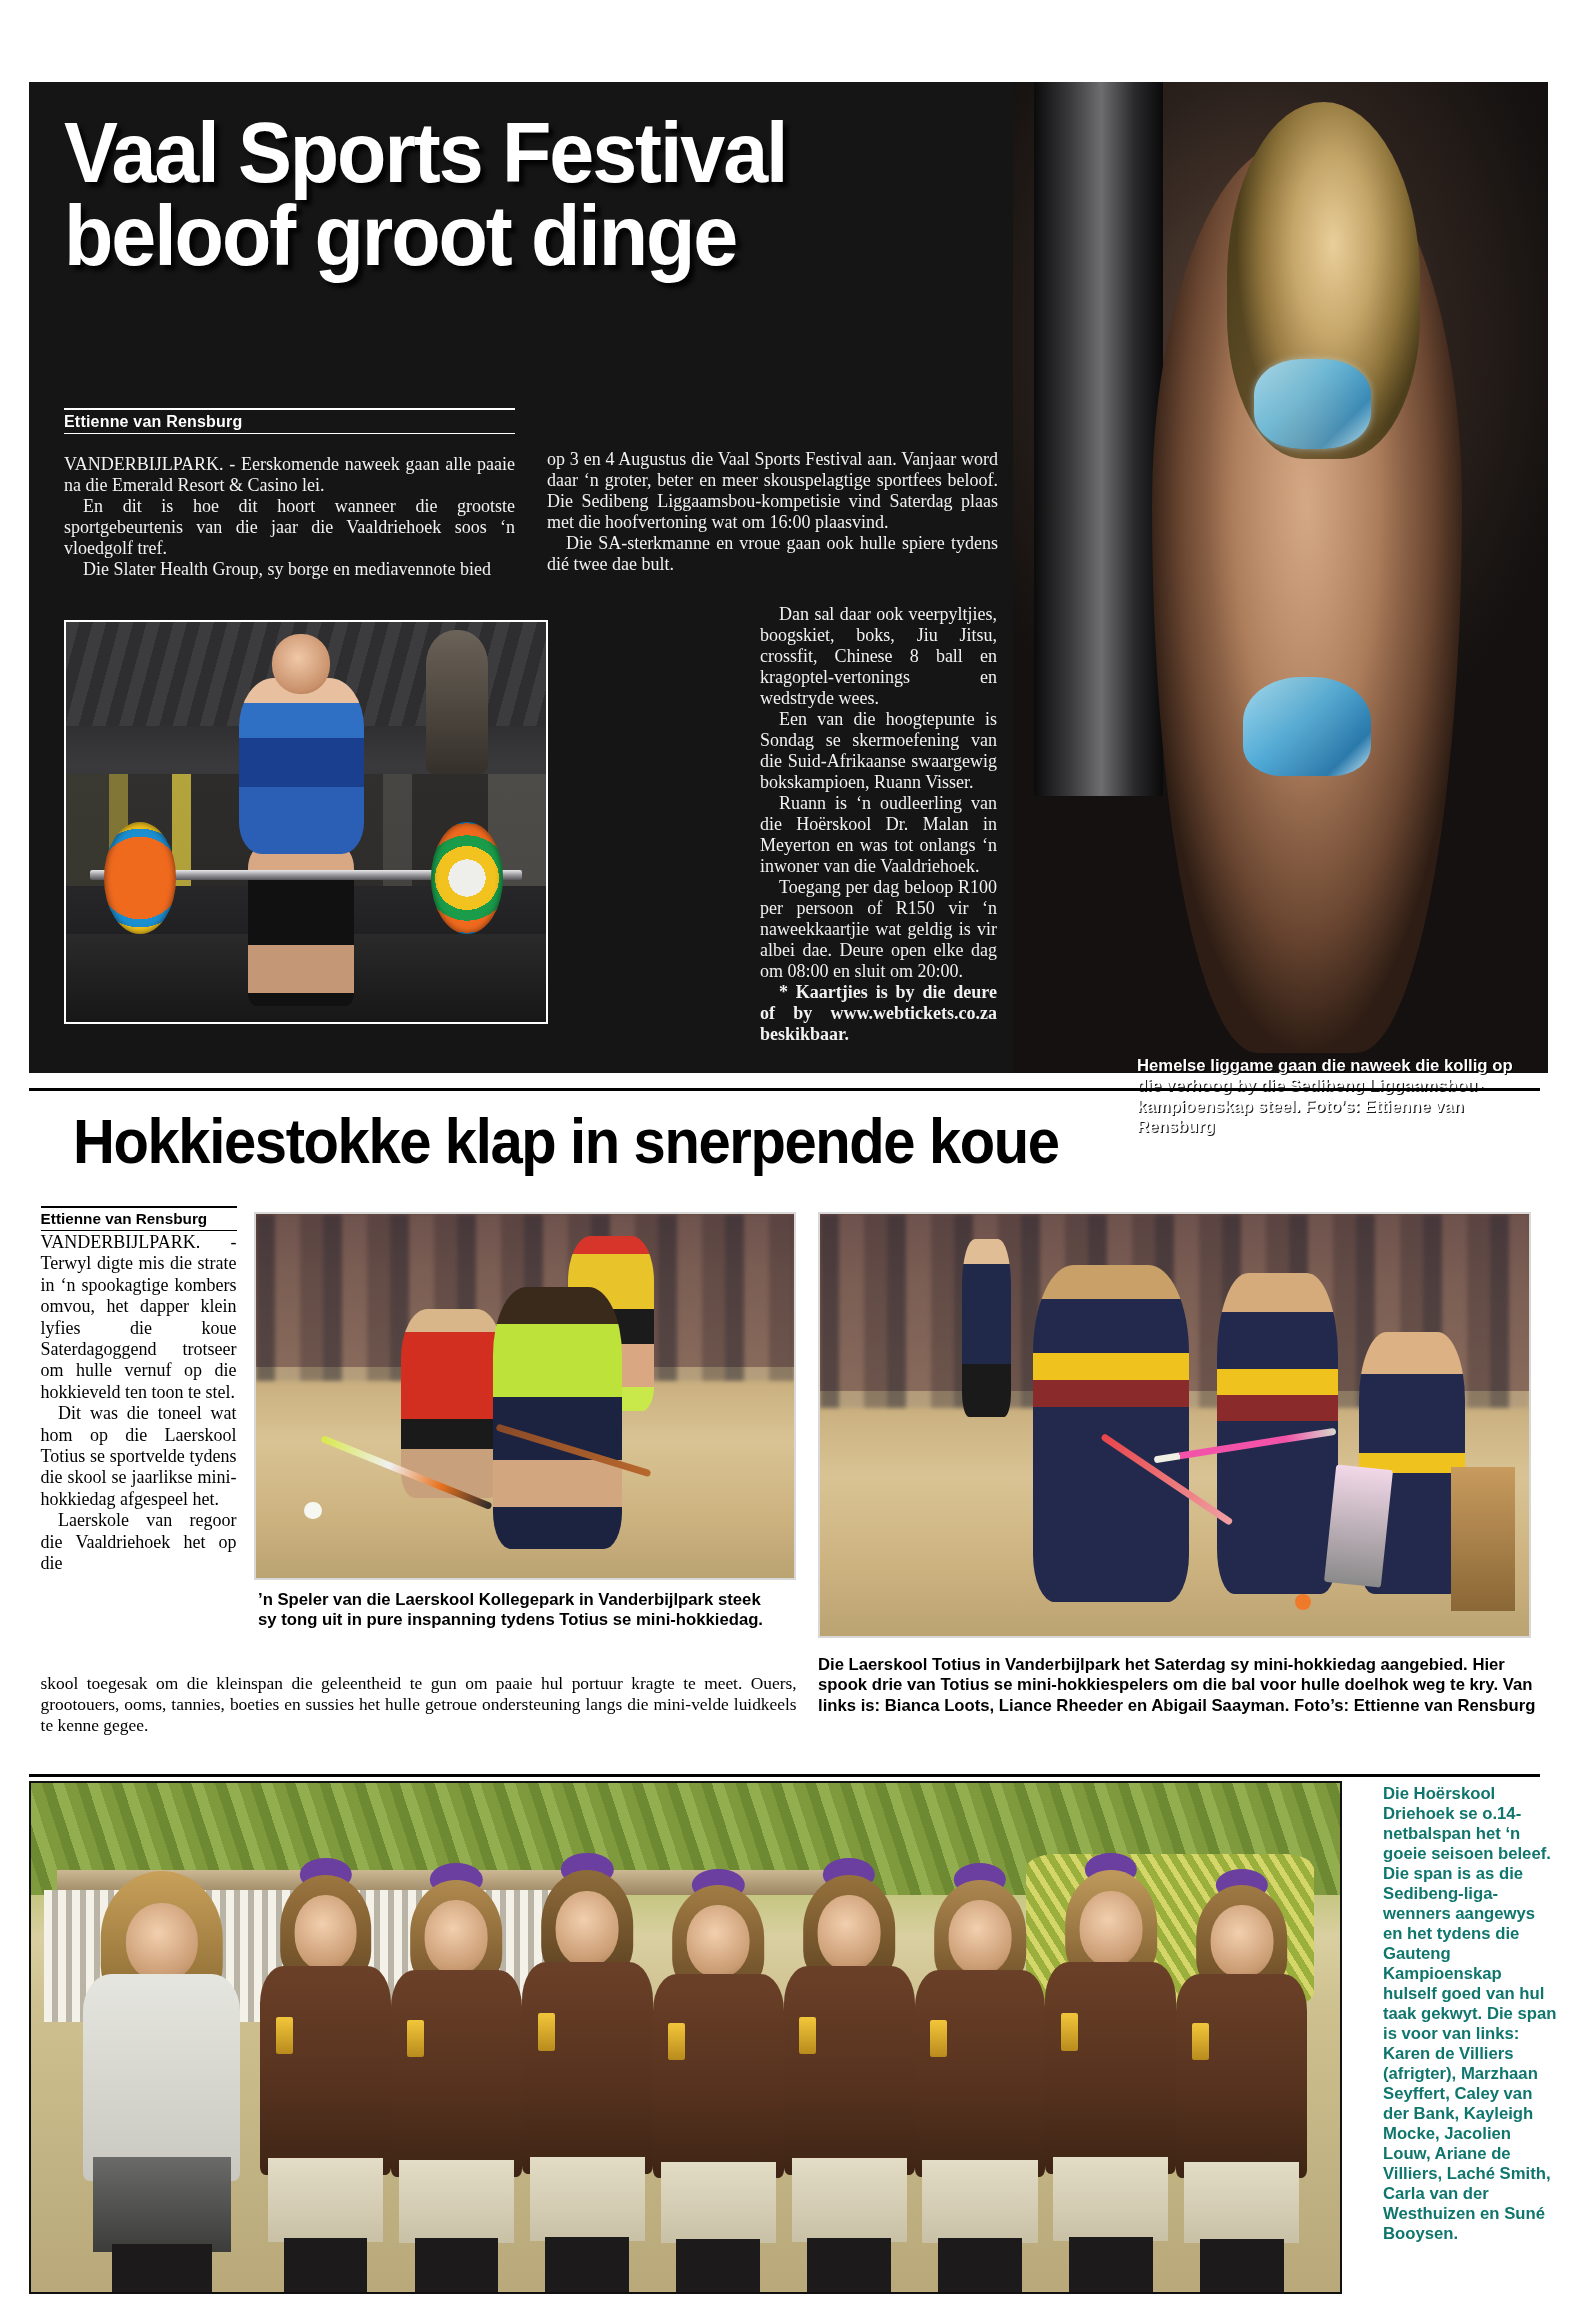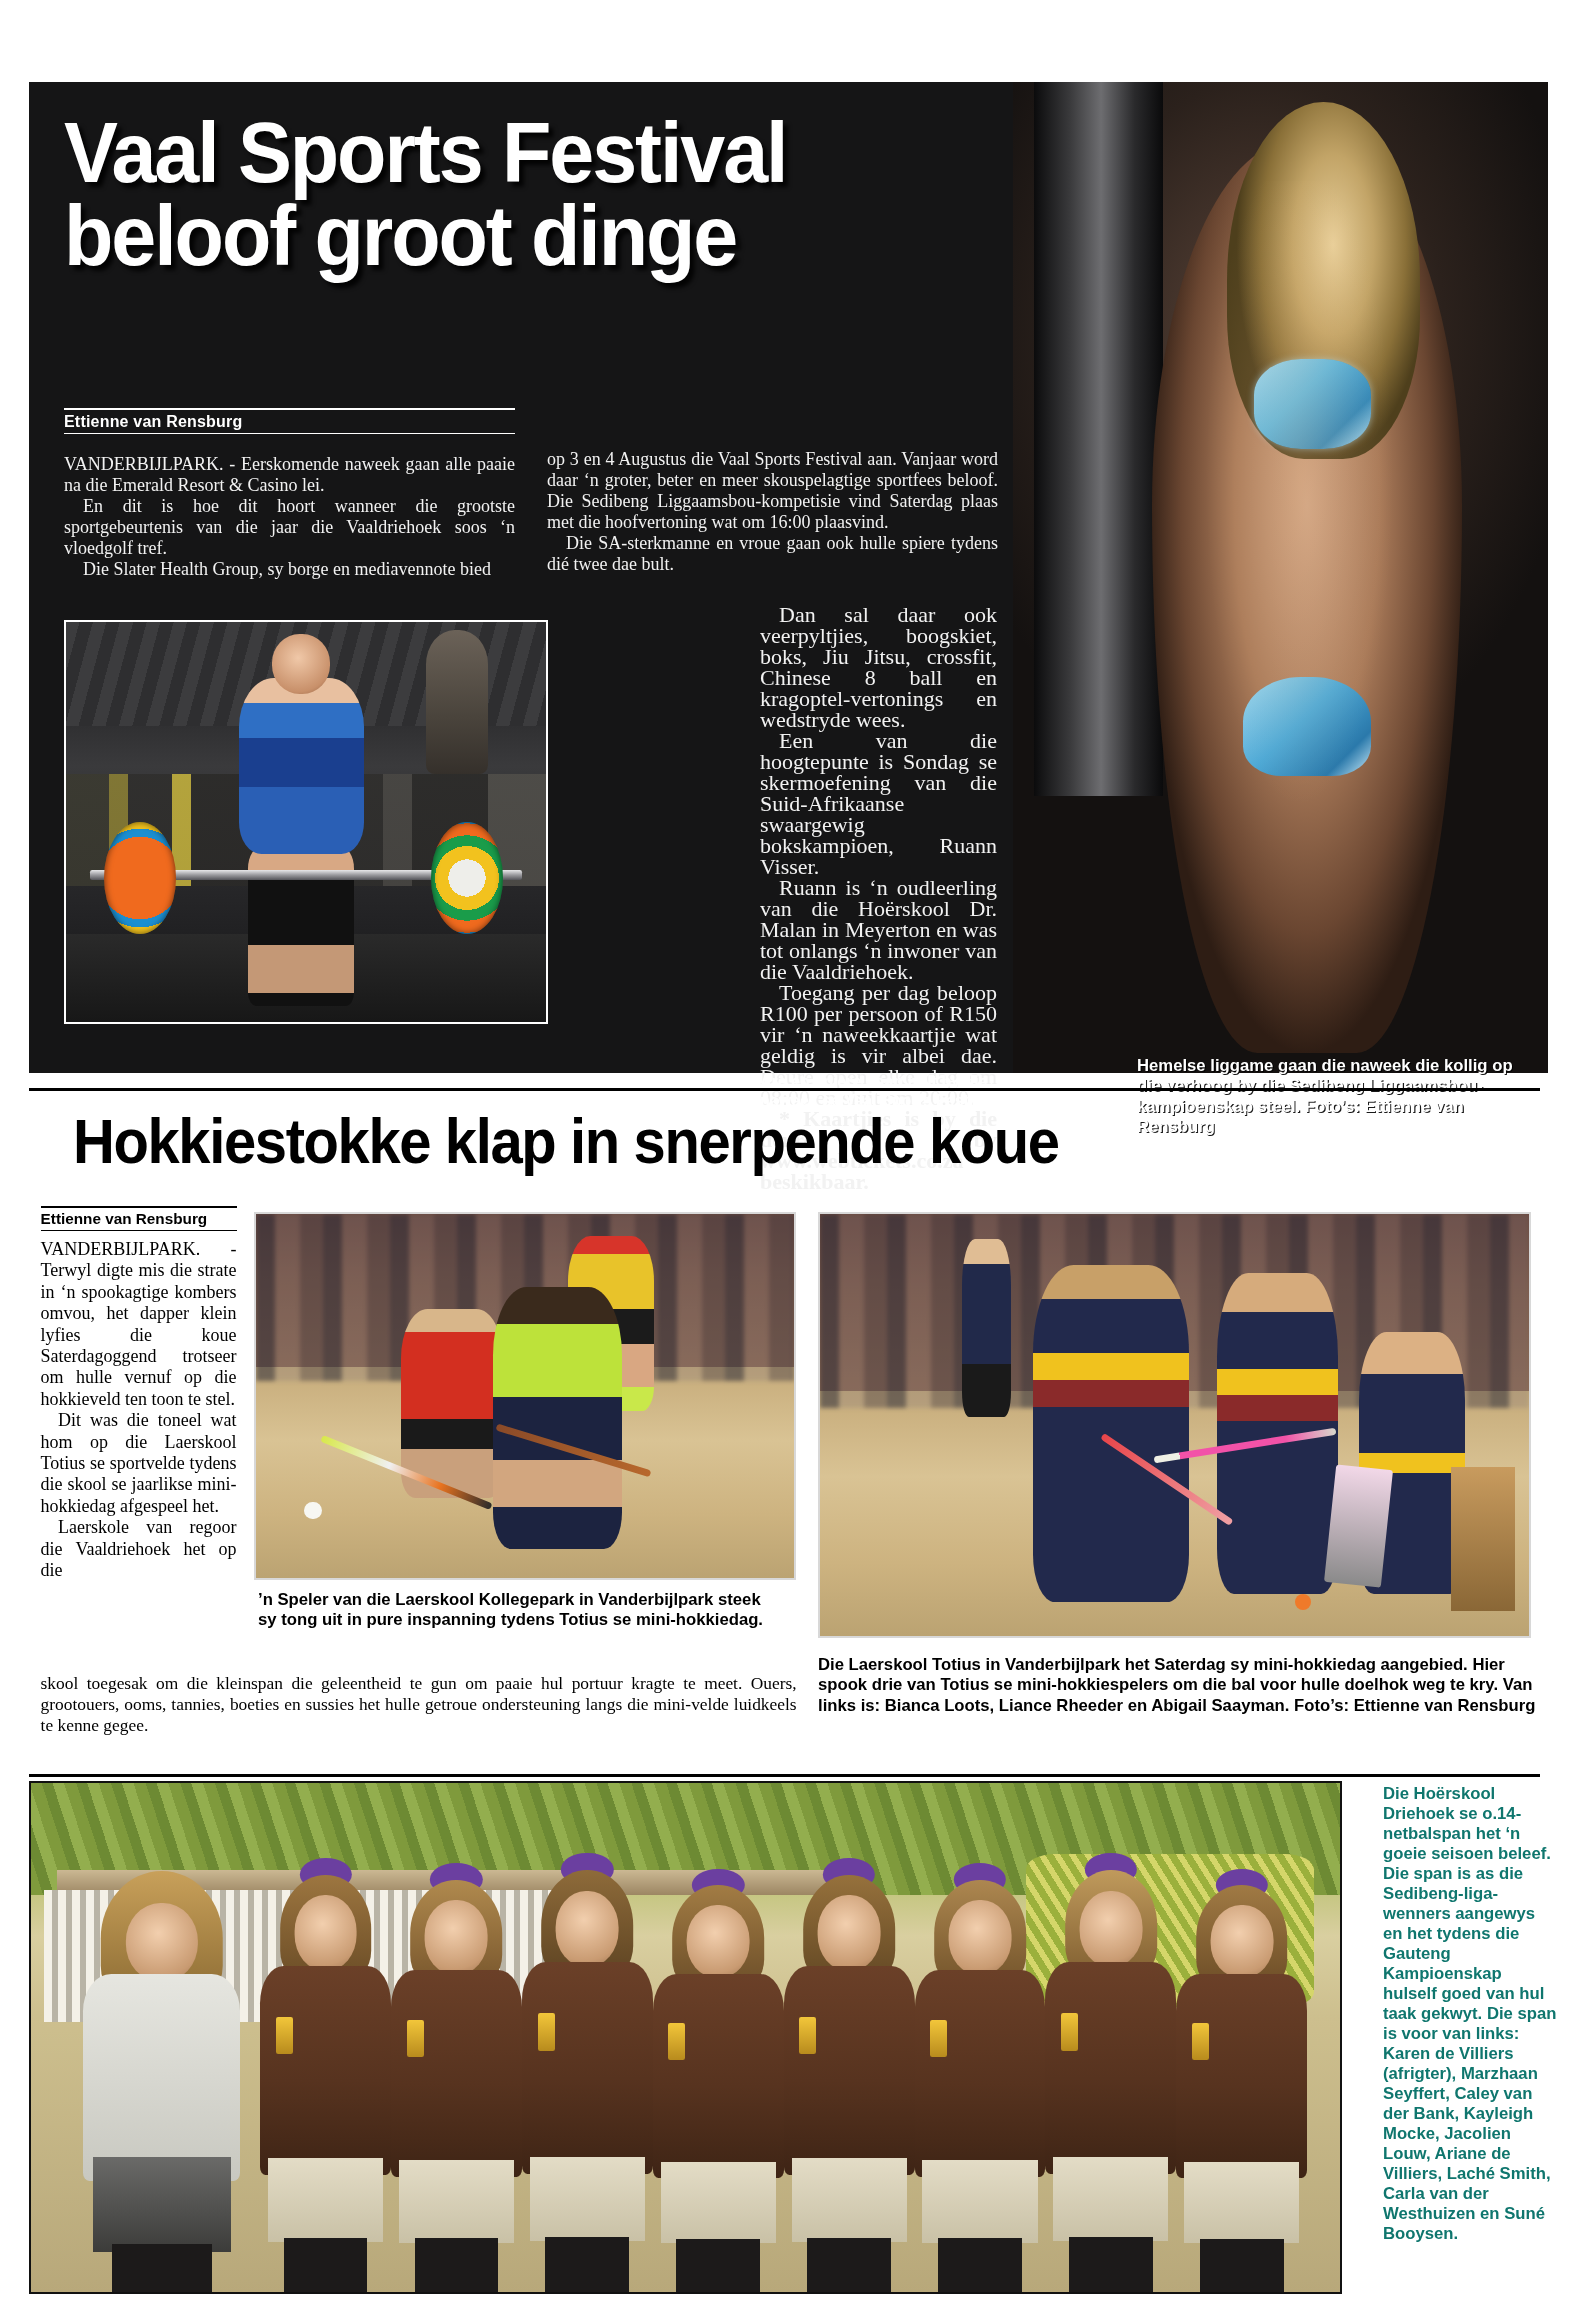--- a/index.html
+++ b/index.html
@@ -28,41 +28,41 @@
        text-shadow:5.1px 5.1px 4.4px rgba(0,0,0,.85);transform:scaleX(.94);transform-origin:left top;}
 
   .byline1{position:absolute;left:35px;top:326px;width:451px;color:#fff;font-size:16px;
            font-weight:bold;border-top:2.2px solid #fff;border-bottom:1.5px solid #fff;
            padding:2.9px 0 2.2px 0;letter-spacing:0.2px;}
   .col1{position:absolute;left:35px;top:372px;width:451px;color:#f2f2f2;
         font-family:"Liberation Serif",serif;font-size:18px;line-height:21px;text-align:justify;}
   .col2{position:absolute;left:518px;top:367px;width:451px;color:#f2f2f2;
         font-family:"Liberation Serif",serif;font-size:18px;line-height:21px;text-align:justify;}
   .col2b{position:absolute;left:731px;top:522px;width:237px;color:#f2f2f2;
-         font-family:"Liberation Serif",serif;font-size:22px;line-height:21px;text-align:justify;}
+         font-family:"Liberation Serif",serif;font-size:18px;line-height:21px;text-align:justify;}
   .col1 p,.col2 p,.col2b p{margin:0;text-indent:19px;}
   .col1 p.noind,.col2 p.noind,.col2b p.noind{text-indent:0;}
   .col2b p.bold{font-weight:bold;}
 
   .photo1{position:absolute;left:35px;top:538px;width:480px;height:400px;
           border:2.9px solid #ffffff;overflow:hidden;}
   .cap1{position:absolute;left:731px;top:990px;width:247px;color:#fff;font-size:16px;
         line-height:19px;font-weight:bold;}
   .cap2{position:absolute;left:1108px;top:974px;width:393px;color:#fff;font-size:16.7px;
         line-height:20.4px;font-weight:bold;text-shadow:1.1px 1.1px 0 rgba(0,0,0,.9);}
 
   
   .a2{position:absolute;left:29px;top:1088px;width:1511px;height:683px;
       border-top:3.6px solid #000;border-bottom:3.6px solid #000;}
   .hl2{position:absolute;left:44px;top:17.4px;width:1447px;color:#000;font-weight:bold;
        font-size:63px;line-height:67px;letter-spacing:-1.5px;transform:scaleX(.92);transform-origin:left top;}
 
   .byline2{position:absolute;left:11.6px;top:115px;width:196px;font-size:15.3px;font-weight:bold;
            border-top:2.2px solid #000;border-bottom:1.5px solid #000;padding:2.2px 0 1.5px 0;}
-  .a2col{position:absolute;left:11.6px;top:148px;width:196px;font-family:"Liberation Serif",serif;
+  .a2col{position:absolute;left:11.6px;top:141px;width:196px;font-family:"Liberation Serif",serif;
          font-size:18px;line-height:21.4px;text-align:justify;}
   .a2col p{margin:0;text-indent:17.4px;}
   .a2col p.noind{text-indent:0;}
   .a2wide{position:absolute;left:11.6px;top:582px;width:756px;font-family:"Liberation Serif",serif;
           font-size:17.4px;line-height:21px;text-align:justify;}
   .a2wide p{margin:0;}
 
   .photo2{position:absolute;left:225px;top:121px;width:538px;height:364px;
           border:2.2px solid #d8d8d8;overflow:hidden;}
   .photo3{position:absolute;left:789px;top:121px;width:709px;height:422px;

